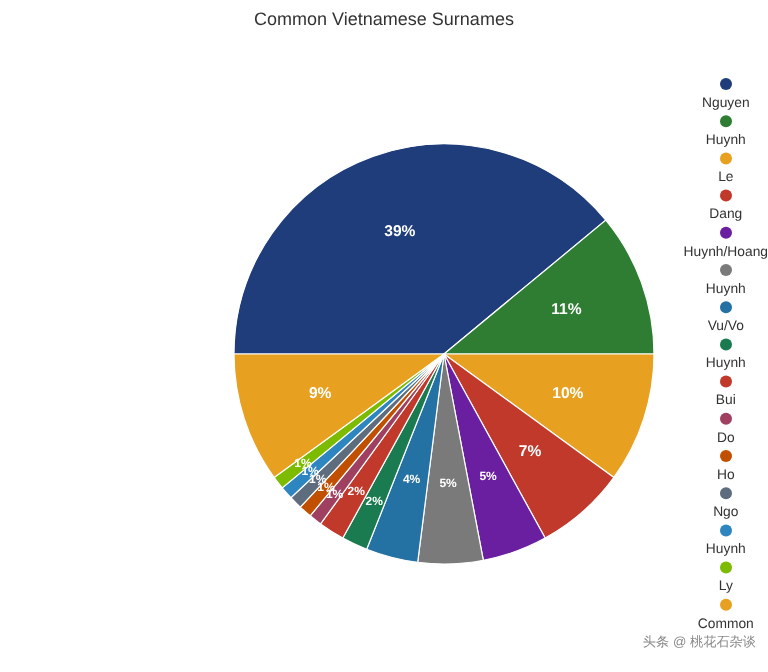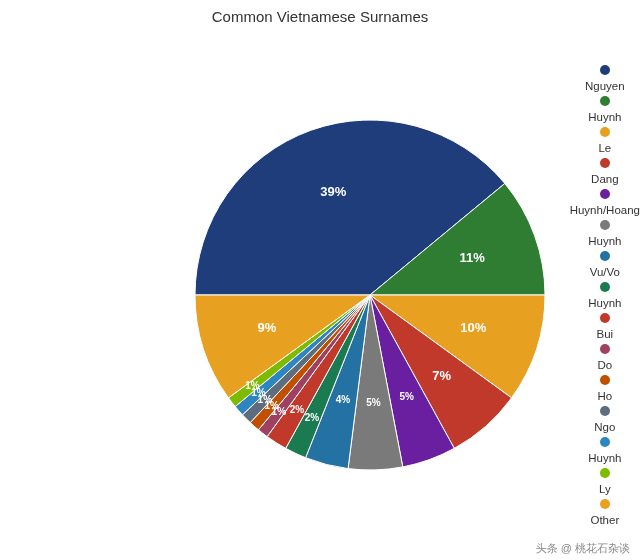--- a/index.html
+++ b/index.html
@@ -62,21 +62,21 @@
       flex-direction: column;
     }
     .legend-dot {
       width: 10px;
       height: 10px;
       border-radius: 50%;
       flex-shrink: 0;
     }
     .watermark {
       position: absolute;
-      bottom: 4px;
+      bottom: 18px;
       right: 10px;
       font-size: 11px;
       color: #888;
     }
   </style>
 </head>
 <body>
 
 <div class="chart-container">
   <div class="chart-title">Common Vietnamese Surnames</div>
@@ -167,18 +167,18 @@
         <div class="legend-item">
           <div class="legend-dot" style="background-color: rgb(46, 134, 193);"></div>
           <span>Huynh</span>
         </div>
         <div class="legend-item">
           <div class="legend-dot" style="background-color: rgb(125, 187, 0);"></div>
           <span>Ly</span>
         </div>
         <div class="legend-item">
           <div class="legend-dot" style="background-color: rgb(232, 160, 32);"></div>
-          <span>Other</span>
+          <span>Common</span>
         </div>
       </div>
   </div>
   <div class="watermark">头条 @ 桃花石杂谈</div>
 </div>
 
 </body></html>

